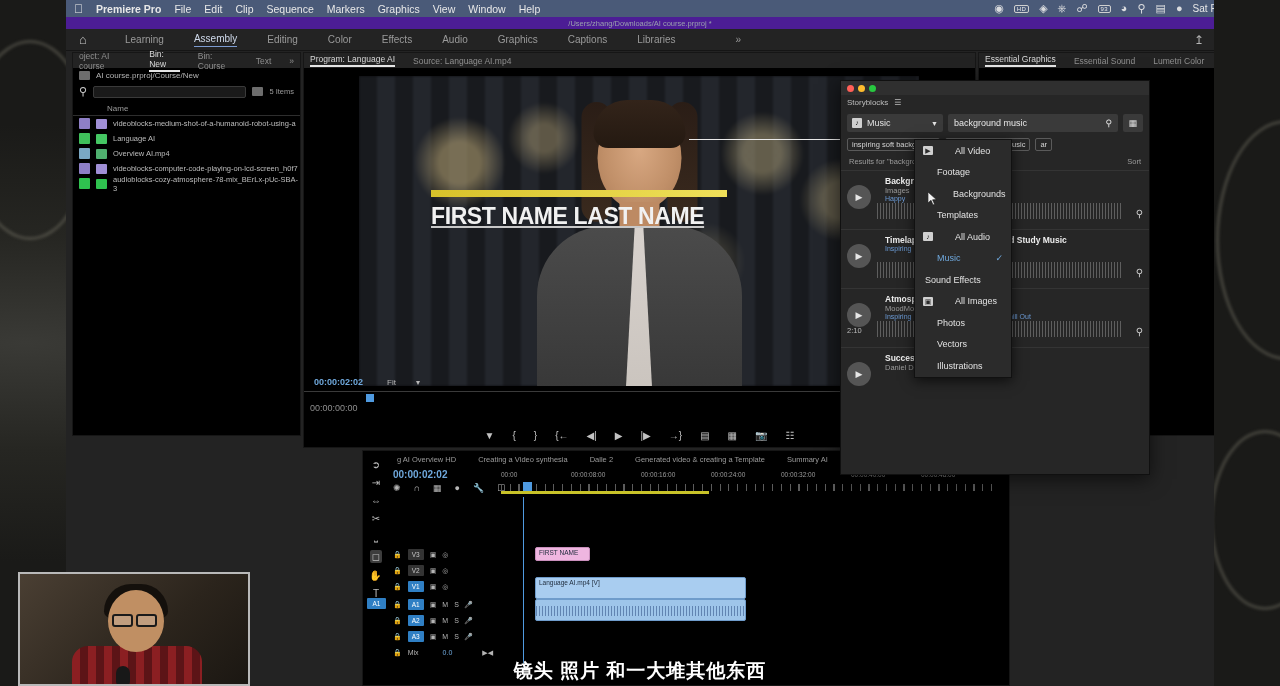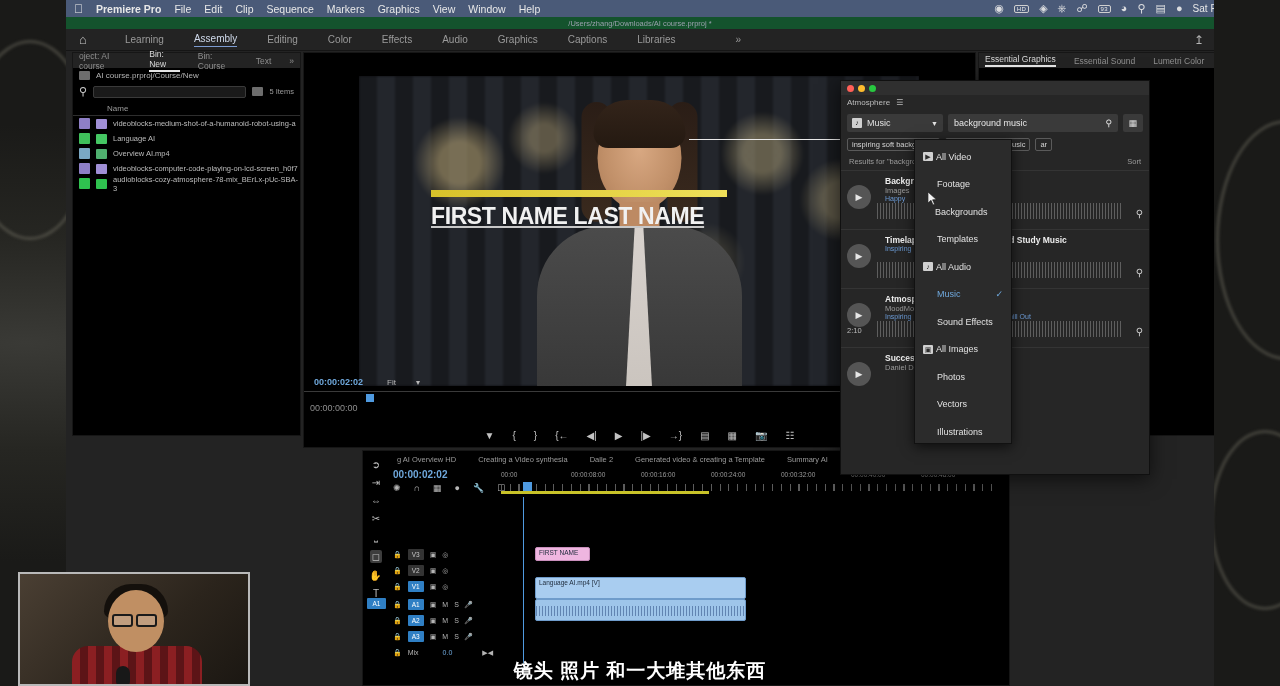--- a/index.html
+++ b/index.html
@@ -40,21 +40,21 @@
   .menubar-right {
     position: absolute; right: 4px; top: 0; height: 17px;
     display: flex; align-items: center; gap: 10px; font-size: 10px;
   }
   .mb-icon { opacity: .92; font-size: 11px; line-height: 1; }
   .mb-badge { border: 1px solid #cfcfcf; border-radius: 2px; font-size: 6px; padding: 0 2px; letter-spacing: .3px; }
 
   
   .titlebar {
     position: absolute; left: 0; top: 17px; width: 100%; height: 12px;
-    background: #14532d; display: flex; align-items: center; justify-content: center;
+    background: #4c1d95; display: flex; align-items: center; justify-content: center;
     font-size: 7.5px; color: #9aa0ad;
   }
 
   
   .wsbar {
     position: absolute; left: 0; top: 29px; width: 100%; height: 22px;
     background: #232323; border-bottom: 1px solid #151515;
     display: flex; align-items: center;
   }
   .home-btn { width: 34px; text-align: center; font-size: 13px; color: #c0c0c0; }
@@ -178,21 +178,21 @@
     -webkit-mask-image: linear-gradient(90deg, #000 0 100%);
     opacity: .55; }
   .it-dur { position: absolute; left: 6px; bottom: 12px; font-size: 7.5px; color: #bbb; }
   .it-zoom { position: absolute; right: 6px; bottom: 10px; font-size: 10px; color: #cfcfcf; }
 
   
   #sb-dropdown {
     position: absolute; left: 914px; top: 139px; width: 98px;
     background: #2b2b2b; border: 1px solid #111; box-shadow: 0 3px 12px rgba(0,0,0,.65); z-index: 30;
   }
-  .dd-item { height: 21.5px; display: flex; align-items: center; gap: 3px; padding: 0 8px; font-size: 9px; color: #e2e2e2; margin-top: 6px; }
+  .dd-item { height: 21.5px; display: flex; align-items: center; gap: 22px; padding: 0 8px; font-size: 9px; color: #e2e2e2; }
   .dd-item.sel { color: #6fa8dc; }
   .dd-item .check { margin-left: auto; font-size: 9px; color: #6fa8dc; }
   .dd-ico { width: 10px; height: 9px; background: #d0d0d0; border-radius: 1px; color: #2b2b2b; font-size: 7px; text-align: center; line-height: 9px; }
   .cursor { position: absolute; left: 928px; top: 192px; width: 10px; height: 14px; z-index: 40; }
 
   
   #timeline { left: 296px; top: 450px; width: 648px; height: 236px; }
   .tl-tabs { height: 16px; display: flex; align-items: center; gap: 22px; padding: 0 8px; font-size: 7.5px; color: #9b9b9b; white-space: nowrap; overflow: hidden; margin-left: 26px; }
   .tl-tab.active { color: #ddd; border-bottom: 1px solid #9aa8bd; }
   .tl-tc { font-size: 10px; color: #6fa8dc; font-weight: bold; padding: 2px 0 0 30px; }
@@ -337,20 +337,24 @@
         <span>videoblocks-computer-code-playing-on-lcd-screen_h0f7</span>
       </div>
       <div class="proj-row">
         <span class="swatch" style="background:#2fc24f"></span>
         <span class="tico" style="background:#2fc24f"></span>
         <span>audioblocks-cozy-atmosphere-78-mix_BErLx-pUc-SBA-3</span>
       </div>
     </div>
 
     <div class="panel" id="program-panel">
+      <div class="panel-tabs">
+        <span class="panel-tab active">Program: Language AI</span>
+        <span class="panel-tab">Source: Language AI.mp4</span>
+      </div>
 
       <div class="mon-video">
         <div class="mon-bg"></div>
         <div class="mon-person">
           <div class="hair-l"></div>
           <div class="hair-r"></div>
           <div class="face"></div>
           <div class="hair-top"></div>
           <div class="neck"></div>
           <div class="jacket"></div>
@@ -519,21 +523,21 @@
     </div>
   </div>
 
   <div id="storyblocks">
     <div class="sb-chrome">
       <span class="dot" style="background:#ff5f57"></span>
       <span class="dot" style="background:#febc2e"></span>
       <span class="dot" style="background:#28c840"></span>
     </div>
     <div class="sb-tabrow">
-      <span>Atmosphere</span>
+      <span>Storyblocks</span>
       <span>☰</span>
     </div>
     <div class="sb-searchrow">
       <span class="sb-type">
         <span style="background:#d0d0d0;color:#222;width:10px;height:10px;font-size:7px;text-align:center;line-height:10px;border-radius:1px;">♪</span>
         <span>Music</span>
         <span class="chev">▼</span>
       </span>
       <span class="sb-input">
         <span style="flex:1">background music</span>
@@ -583,35 +587,35 @@
   </div>
 
   <div id="sb-dropdown">
     <div class="dd-item">
       <span class="dd-ico">▶</span>
       <span>All Video</span>
     </div>
     <div class="dd-item" style="padding-left:22px">
       <span>Footage</span>
     </div>
-    <div class="dd-item" style="padding-left:20px">
+    <div class="dd-item" style="padding-left:38px">
       <span>Backgrounds</span>
     </div>
     <div class="dd-item" style="padding-left:22px">
       <span>Templates</span>
     </div>
     <div class="dd-item">
       <span class="dd-ico">♪</span>
       <span>All Audio</span>
     </div>
     <div class="dd-item sel" style="padding-left:22px">
       <span>Music</span>
       <span class="check">✓</span>
     </div>
-    <div class="dd-item" style="padding-left:22px">
+    <div class="dd-item" style="padding-left:10px">
       <span>Sound Effects</span>
     </div>
     <div class="dd-item">
       <span class="dd-ico">▣</span>
       <span>All Images</span>
     </div>
     <div class="dd-item" style="padding-left:22px">
       <span>Photos</span>
     </div>
     <div class="dd-item" style="padding-left:22px">

